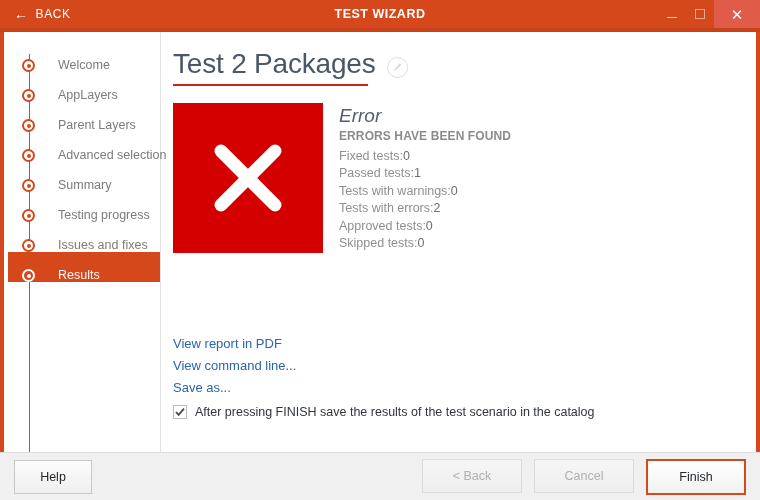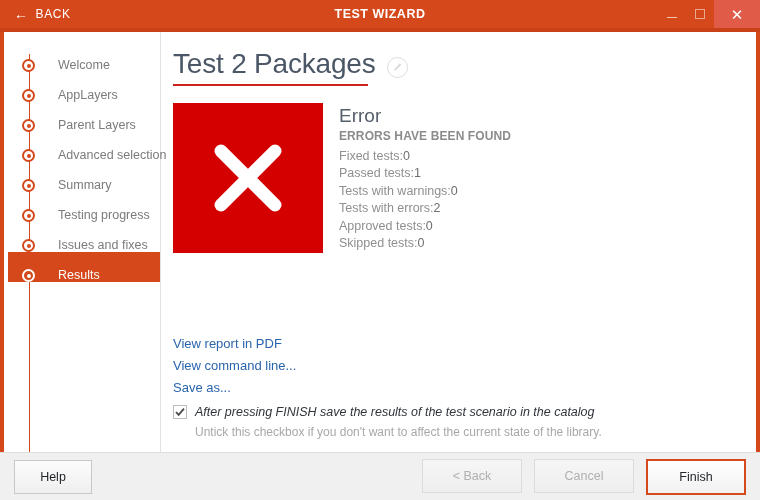--- a/index.html
+++ b/index.html
@@ -253,20 +253,21 @@
 
   .stats {
     padding-top: 2px;
     width: 185px;
   }
   .stat-heading {
     font-size: 19px;
     font-weight: normal;
     color: #555f6b;
     line-height: 1.15;
+    font-style: italic;
   }
   .stat-sub {
     font-size: 12px;
     font-weight: bold;
     color: #8c8c8c;
     letter-spacing: 0.1px;
     margin: 2px 0 5px 0;
   }
   .stat-row {
     display: flex;
@@ -288,21 +289,20 @@
     line-height: 22px;
     cursor: pointer;
     width: fit-content;
   }
 
   .check-row {
     display: flex;
     align-items: center;
     margin: 6px 12px 0 12px;
     gap: 8px;
-    font-style: italic;
   }
   .checkbox {
     width: 14px;
     height: 14px;
     min-width: 14px;
     border: 1px solid #bcbcbc;
     background: #ffffff;
     display: flex;
     align-items: center;
     justify-content: center;
@@ -485,21 +485,20 @@
       </div>
 
       <div class="check-row">
         <span class="checkbox">
           <svg width="10" height="10" viewBox="0 0 10 10" aria-hidden="true">
             <polyline points="1,5 3.6,7.8 9,1.6" fill="none" stroke="#4a4a4a" stroke-width="1.8"></polyline>
           </svg>
         </span>
         <span class="check-label">After pressing FINISH save the results of the test scenario in the catalog</span>
       </div>
-      <div class="hint">Untick this checkbox if you don't want to affect the current state of the library.</div>
 
     </div>
   </div>
 
   <div class="footer">
     <div class="btn">Help</div>
     <div class="spacer"></div>
     <div class="btn-group">
       <div class="btn btn-wide disabled">&lt; Back</div>
       <div class="btn btn-wide disabled">Cancel</div>

